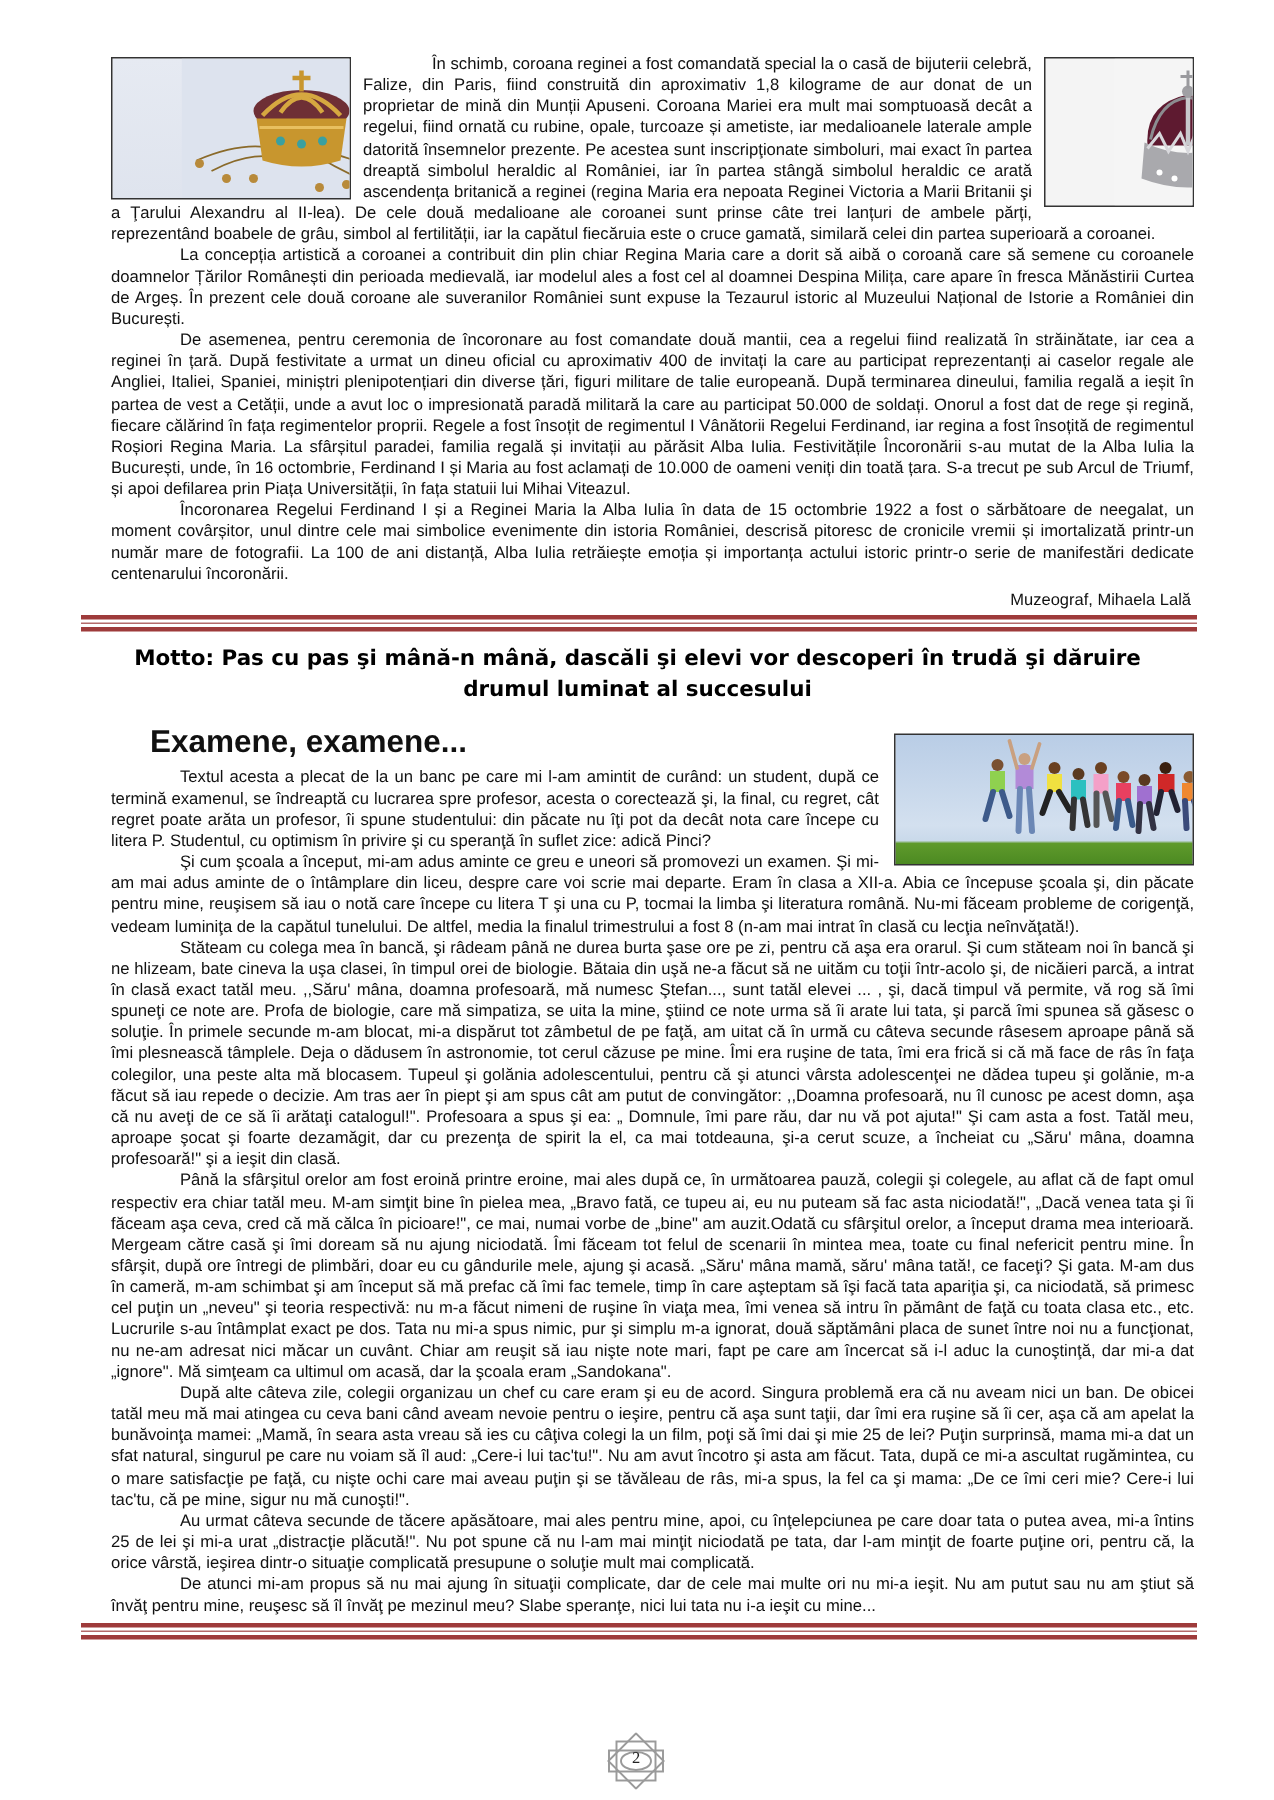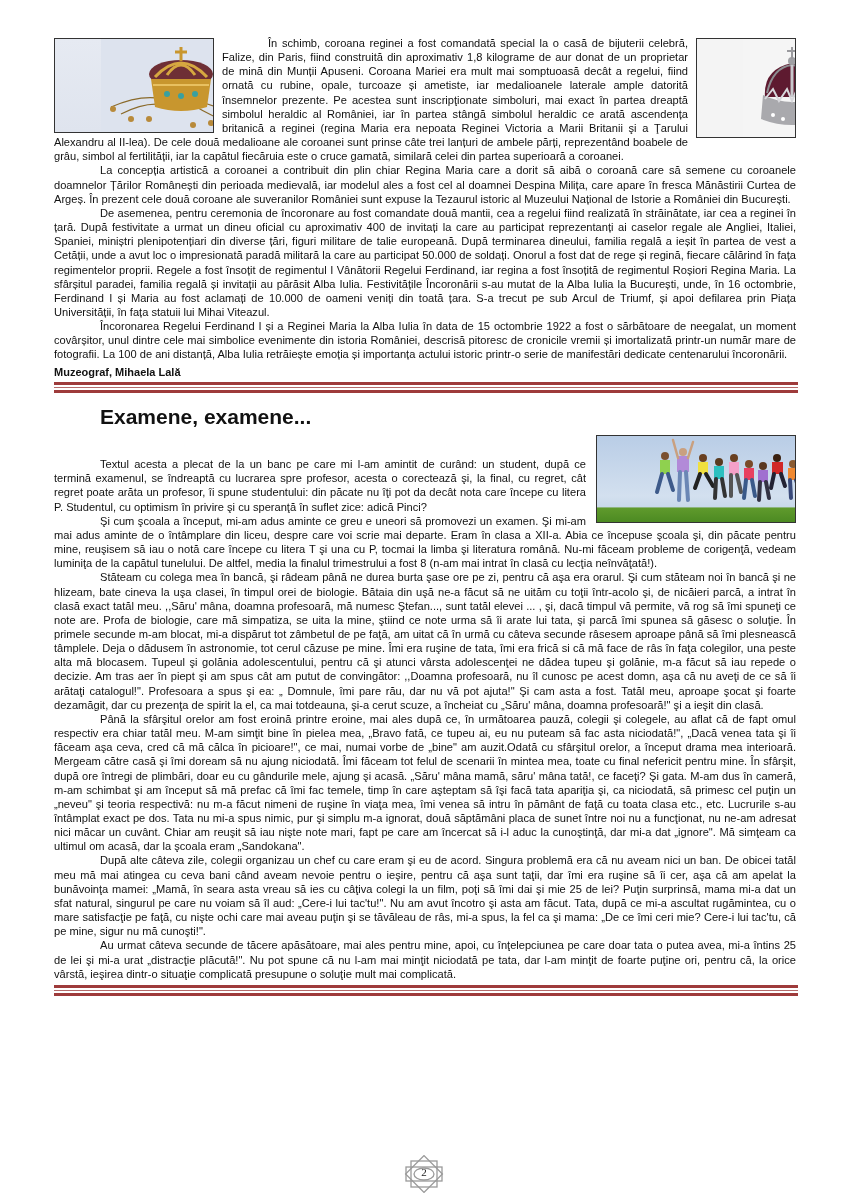--- a/index.html
+++ b/index.html
@@ -1,32 +1,32 @@
 <!DOCTYPE html>
 <html><head>
 <meta charset="utf-8">
 <style>
   html, body { margin: 0; padding: 0; background: #ffffff; }
   body { width: 849px; height: 1200px; position: relative; overflow: hidden;
          font-family: "Liberation Sans", sans-serif; color: #111; }
   .page { position: absolute; left: 54px; top: 36px; width: 742px; }
   p { margin: 0; font-size: 11.1px; line-height: 14.15px; text-align: justify; }
-  p.indent { text-indent: 46px; }
-  .sig { text-align: left; font-weight: bold; font-size: 11px; margin-top: 4px; margin-right: 2px; }
+  p.indent { text-indent: 46px; margin-left: 20px; }
+  .sig { text-align: right; font-weight: normal; font-size: 11px; margin-top: 4px; margin-right: 2px; }
   .img-left { float: left; width: 160px; height: 95px; margin: 2px 8px 2px 0; border: 1px solid #333;
               background: linear-gradient(180deg, #e6eaf2 0%, #dfe4ee 100%); position: relative; overflow: hidden; box-sizing: border-box; }
   .img-right { float: right; width: 100px; height: 100px; margin: 2px 0 2px 8px; border: 1px solid #333;
                background: #f4f4f4; position: relative; overflow: hidden; box-sizing: border-box; }
   .divider { width: 744px; margin: 4px 0 0 0; }
   .divider .bar { height: 3px; background: #9e3b3b; margin-bottom: 2px; }
   .divider .thin { height: 1.5px; background: #b46a6a; margin-bottom: 2px; }
   .motto { font-family: "DejaVu Sans", sans-serif; font-weight: bold; text-align: center; font-size: 14.3px;
            line-height: 21px; margin: 8px 20px 6px 20px; color: #000; }
   .article-title { font-family: "Liberation Sans", sans-serif; font-weight: bold; font-size: 21px;
-                   margin: 12px 0 28px 46px; color: #111; }
+                   margin: 12px 0 4px 46px; color: #111; }
   .img-kids { float: right; width: 200px; height: 88px; margin: -22px 0 4px 10px; border: 1px solid #333;
               background: linear-gradient(180deg, #b9cde6 0%, #d3e0ef 70%, #c9d9ea 82%, #5f9a2c 84%, #4c8a22 100%);
               position: relative; overflow: hidden; box-sizing: border-box; }
   .footer-ornament { position: absolute; left: 402px; top: 1155px; width: 44px; height: 38px; }
   .page-number { position: absolute; left: 0; top: 11px; width: 44px; text-align: center;
                  font-family: "Liberation Serif", serif; font-size: 11px; color: #222; }
 </style>
 </head>
 <body>
 
@@ -83,20 +83,21 @@
     <p class="indent">Încoronarea Regelui Ferdinand I și a Reginei Maria la Alba Iulia în data de 15 octombrie 1922 a fost o sărbătoare de neegalat, un moment covârșitor, unul dintre cele mai simbolice evenimente din istoria României, descrisă pitoresc de cronicile vremii și imortalizată printr-un număr mare de fotografii. La 100 de ani distanță, Alba Iulia retrăiește emoția și importanța actului istoric printr-o serie de manifestări dedicate centenarului încoronării.</p>
     <div class="sig">Muzeograf, Mihaela Lală</div>
   </section>
 
   <div class="divider">
     <div class="bar"></div>
       <div class="thin"></div>
       <div class="bar"></div>
   </div>
 
+  <div class="motto">Motto: Pas cu pas şi mână-n mână, dascăli şi elevi vor descoperi în trudă şi dăruire drumul luminat al succesului</div>
 
   <section>
     <div class="article-title">Examene, examene...</div>
     <p class="indent">
       <span class="img-kids">
         <svg width="198" height="86" viewBox="0 0 198 86">
           <g stroke-linecap="round">
             <g>
                 <circle cx="22" cy="20" r="4" fill="#7a5030"></circle>
                 <rect x="17" y="24" width="10" height="14" fill="#8fd14f"></rect>
@@ -152,20 +153,21 @@
           </g>
         </svg>
       </span>
       <span>Textul acesta a plecat de la un banc pe care mi l-am amintit de curând: un student, după ce termină examenul, se îndreaptă cu lucrarea spre profesor, acesta o corectează şi, la final, cu regret, cât regret poate arăta un profesor, îi spune studentului: din păcate nu îţi pot da decât nota care începe cu litera P. Studentul, cu optimism în privire şi cu speranţă în suflet zice: adică Pinci?</span>
     </p>
     <p class="indent">Şi cum şcoala a început, mi-am adus aminte ce greu e uneori să promovezi un examen. Şi mi-am mai adus aminte de o întâmplare din liceu, despre care voi scrie mai departe. Eram în clasa a XII-a. Abia ce începuse şcoala şi, din păcate pentru mine, reuşisem să iau o notă care începe cu litera T şi una cu P, tocmai la limba şi literatura română. Nu-mi făceam probleme de corigenţă, vedeam luminiţa de la capătul tunelului. De altfel, media la finalul trimestrului a fost 8 (n-am mai intrat în clasă cu lecţia neînvăţată!).</p>
     <p class="indent">Stăteam cu colega mea în bancă, şi râdeam până ne durea burta şase ore pe zi, pentru că aşa era orarul. Şi cum stăteam noi în bancă şi ne hlizeam, bate cineva la uşa clasei, în timpul orei de biologie. Bătaia din uşă ne-a făcut să ne uităm cu toţii într-acolo şi, de nicăieri parcă, a intrat în clasă exact tatăl meu. ,,Săru' mâna, doamna profesoară, mă numesc Ştefan..., sunt tatăl elevei ... , şi, dacă timpul vă permite, vă rog să îmi spuneţi ce note are. Profa de biologie, care mă simpatiza, se uita la mine, ştiind ce note urma să îi arate lui tata, şi parcă îmi spunea să găsesc o soluţie. În primele secunde m-am blocat, mi-a dispărut tot zâmbetul de pe faţă, am uitat că în urmă cu câteva secunde râsesem aproape până să îmi plesnească tâmplele. Deja o dădusem în astronomie, tot cerul căzuse pe mine. Îmi era ruşine de tata, îmi era frică si că mă face de râs în faţa colegilor, una peste alta mă blocasem. Tupeul şi golănia adolescentului, pentru că şi atunci vârsta adolescenţei ne dădea tupeu şi golănie, m-a făcut să iau repede o decizie. Am tras aer în piept şi am spus cât am putut de convingător: ,,Doamna profesoară, nu îl cunosc pe acest domn, aşa că nu aveţi de ce să îi arătaţi catalogul!". Profesoara a spus şi ea: „ Domnule, îmi pare rău, dar nu vă pot ajuta!" Şi cam asta a fost. Tatăl meu, aproape şocat şi foarte dezamăgit, dar cu prezenţa de spirit la el, ca mai totdeauna, şi-a cerut scuze, a încheiat cu „Săru' mâna, doamna profesoară!" şi a ieşit din clasă.</p>
     <p class="indent">Până la sfârşitul orelor am fost eroină printre eroine, mai ales după ce, în următoarea pauză, colegii şi colegele, au aflat că de fapt omul respectiv era chiar tatăl meu. M-am simţit bine în pielea mea, „Bravo fată, ce tupeu ai, eu nu puteam să fac asta niciodată!", „Dacă venea tata şi îi făceam aşa ceva, cred că mă călca în picioare!", ce mai, numai vorbe de „bine" am auzit.Odată cu sfârşitul orelor, a început drama mea interioară. Mergeam către casă şi îmi doream să nu ajung niciodată. Îmi făceam tot felul de scenarii în mintea mea, toate cu final nefericit pentru mine. În sfârşit, după ore întregi de plimbări, doar eu cu gândurile mele, ajung şi acasă. „Săru' mâna mamă, săru' mâna tată!, ce faceţi? Şi gata. M-am dus în cameră, m-am schimbat şi am început să mă prefac că îmi fac temele, timp în care aşteptam să îşi facă tata apariţia şi, ca niciodată, să primesc cel puţin un „neveu" şi teoria respectivă: nu m-a făcut nimeni de ruşine în viaţa mea, îmi venea să intru în pământ de faţă cu toata clasa etc., etc. Lucrurile s-au întâmplat exact pe dos. Tata nu mi-a spus nimic, pur şi simplu m-a ignorat, două săptămâni placa de sunet între noi nu a funcţionat, nu ne-am adresat nici măcar un cuvânt. Chiar am reuşit să iau nişte note mari, fapt pe care am încercat să i-l aduc la cunoştinţă, dar mi-a dat „ignore". Mă simţeam ca ultimul om acasă, dar la şcoala eram „Sandokana".</p>
     <p class="indent">După alte câteva zile, colegii organizau un chef cu care eram şi eu de acord. Singura problemă era că nu aveam nici un ban. De obicei tatăl meu mă mai atingea cu ceva bani când aveam nevoie pentru o ieşire, pentru că aşa sunt taţii, dar îmi era ruşine să îi cer, aşa că am apelat la bunăvoinţa mamei: „Mamă, în seara asta vreau să ies cu câţiva colegi la un film, poţi să îmi dai şi mie 25 de lei? Puţin surprinsă, mama  mi-a dat un sfat natural, singurul pe care nu voiam să îl aud: „Cere-i lui tac'tu!". Nu am avut încotro şi asta am făcut. Tata, după ce mi-a ascultat rugămintea, cu o mare satisfacţie pe faţă, cu nişte ochi care mai aveau puţin şi se tăvăleau de râs, mi-a spus, la fel ca şi mama: „De ce îmi ceri mie? Cere-i lui tac'tu, că pe mine, sigur nu mă cunoşti!".</p>
     <p class="indent">Au urmat câteva secunde de tăcere apăsătoare, mai ales pentru mine, apoi, cu înţelepciunea pe care doar tata o putea avea, mi-a întins 25 de lei şi mi-a urat „distracţie plăcută!". Nu pot spune că nu l-am mai minţit niciodată pe tata, dar l-am minţit de foarte puţine ori, pentru că, la orice vârstă, ieşirea dintr-o situaţie complicată presupune o soluţie mult mai complicată.</p>
+    <p class="indent">De atunci mi-am propus să nu mai ajung în situaţii complicate, dar de cele mai multe ori nu mi-a ieşit. Nu am putut sau nu am ştiut să învăţ pentru mine, reuşesc să îl învăţ pe mezinul meu? Slabe speranţe, nici lui tata nu i-a ieşit cu mine...</p>
   </section>
 
   <div class="divider">
     <div class="bar"></div>
       <div class="thin"></div>
       <div class="bar"></div>
   </div>
 </div>
 
 <div class="footer-ornament">

